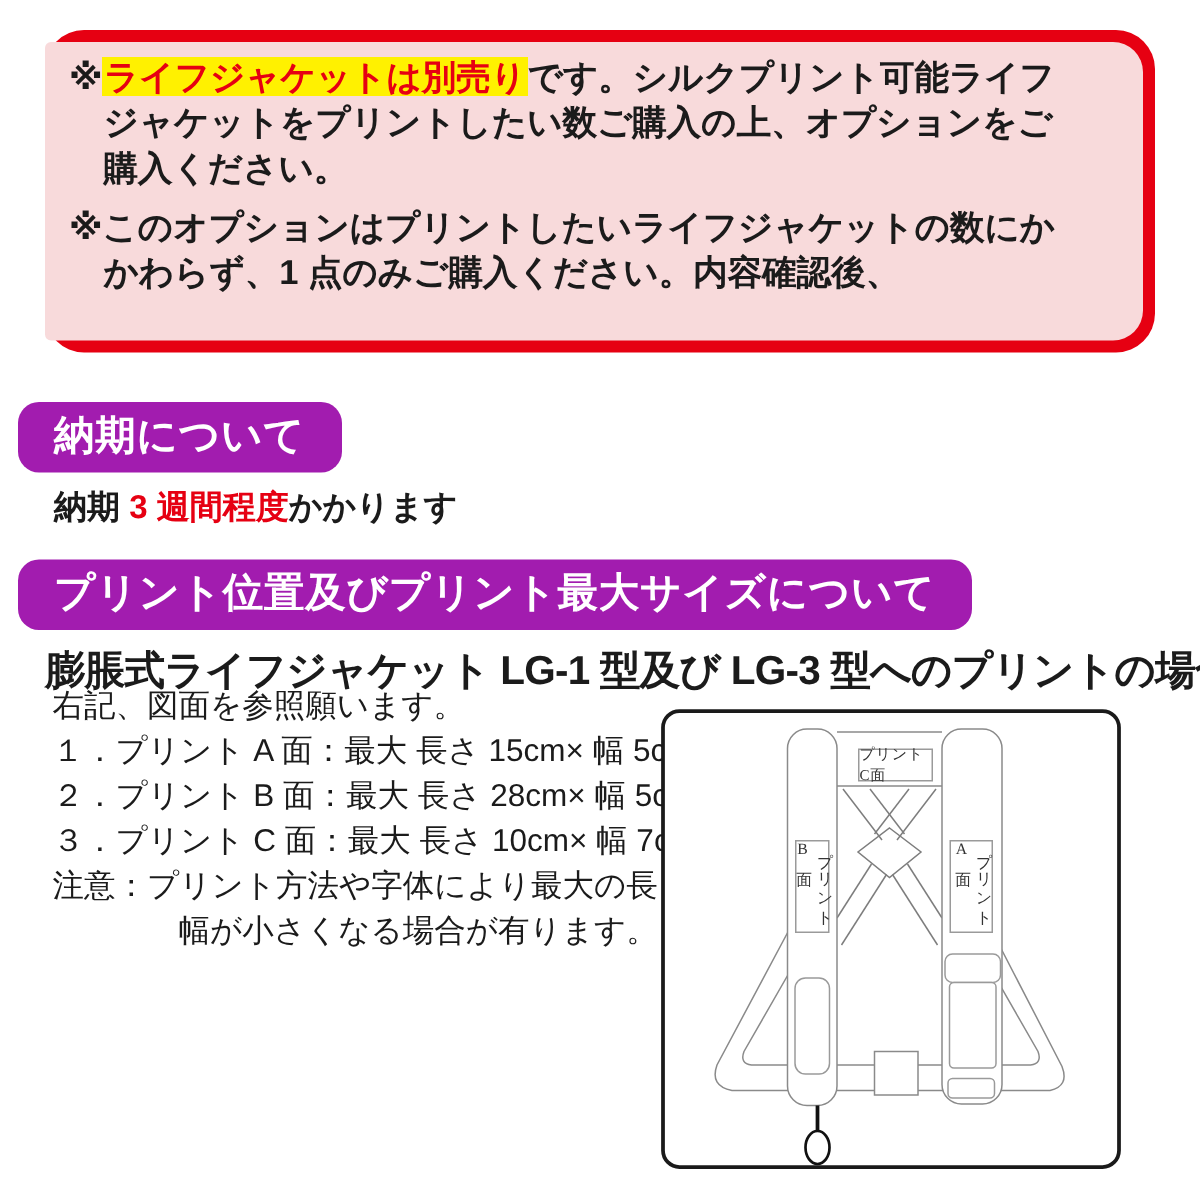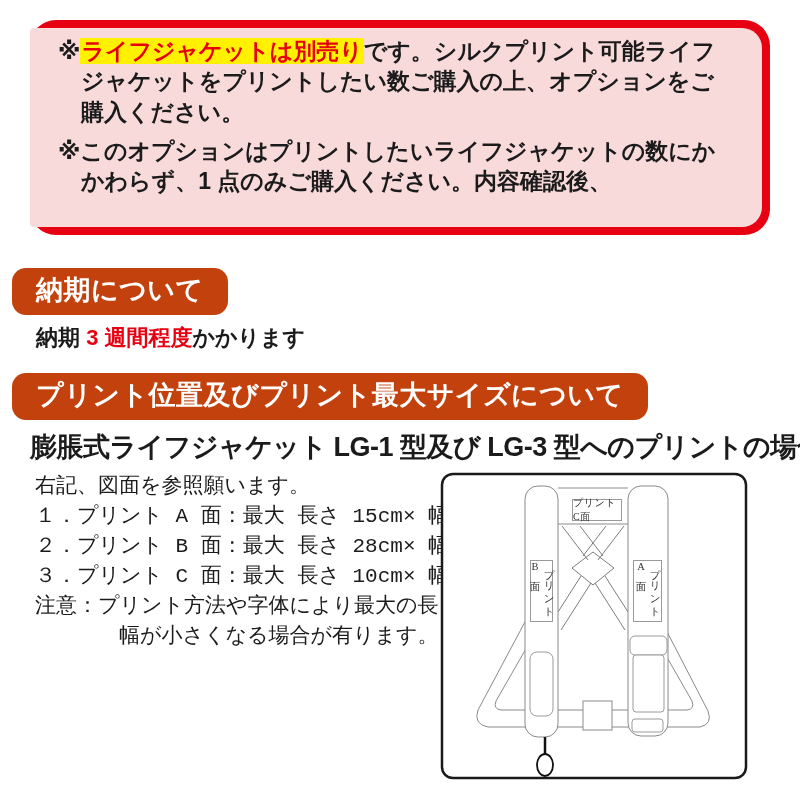--- a/index.html
+++ b/index.html
@@ -16,42 +16,42 @@
   .notice-label{
     flex:0 0 127px;display:flex;align-items:center;justify-content:center;
     color:#fff;font-weight:bold;font-size:28px;letter-spacing:1px;
   }
   .notice-content{
     flex:1;background:#F8DADB;margin:8px 8px 8px 0;
     border-radius:4px 20px 20px 4px;
     padding:8px 14px 4px 16px;box-sizing:border-box;overflow:hidden;
   }
   .notice-para{
-    margin:0 0 9px 12px;font-size:23px;line-height:1.32;font-weight:600;
+    margin:0 0 9px 0;font-size:23px;line-height:1.32;font-weight:600;
     padding-left:1em;text-indent:-1em;white-space:pre-line;
   }
   mark.hl{background:#FFF100;color:#E60012;font-weight:800;padding:0 1px;}
   
   .badge{
-    position:absolute;left:12px;background:#c2410c;color:#fff;
+    position:absolute;left:12px;background:#a21caf;color:#fff;
     font-weight:bold;font-size:27px;line-height:1;
     padding:9px 24px 11px;border-radius:14px;letter-spacing:.5px;
   }
   #badge-delivery{top:268px;}
   #badge-print{top:373px;}
   .delivery-line{position:absolute;left:36px;top:323px;font-size:22px;font-weight:600;}
   .em-red{color:#E60012;}
   .subheading{
     position:absolute;left:30px;top:429px;width:750px;
     font-size:27px;font-weight:800;letter-spacing:-.5px;white-space:nowrap;
   }
   
   .instructions{
-    position:absolute;left:35px;top:472px;width:402px;
-    font-size:21px;line-height:30px;font-weight:500;font-family:Liberation Mono, monospace;
+    position:absolute;left:35px;top:456px;width:402px;
+    font-size:21px;line-height:30px;font-weight:500;
   }
   .instructions div{white-space:nowrap;}
   .instructions .cont{padding-left:84px;}
   
   .diagram{position:absolute;left:440px;top:472px;width:308px;height:308px;}
   .diagram svg{position:absolute;left:0;top:0;}
   .dlabel{
     position:absolute;border:1px solid #9a9a9a;background:#fff;color:#333;
     font-family:"Liberation Serif","DejaVu Serif",serif;
     display:flex;align-items:center;justify-content:center;box-sizing:border-box;

